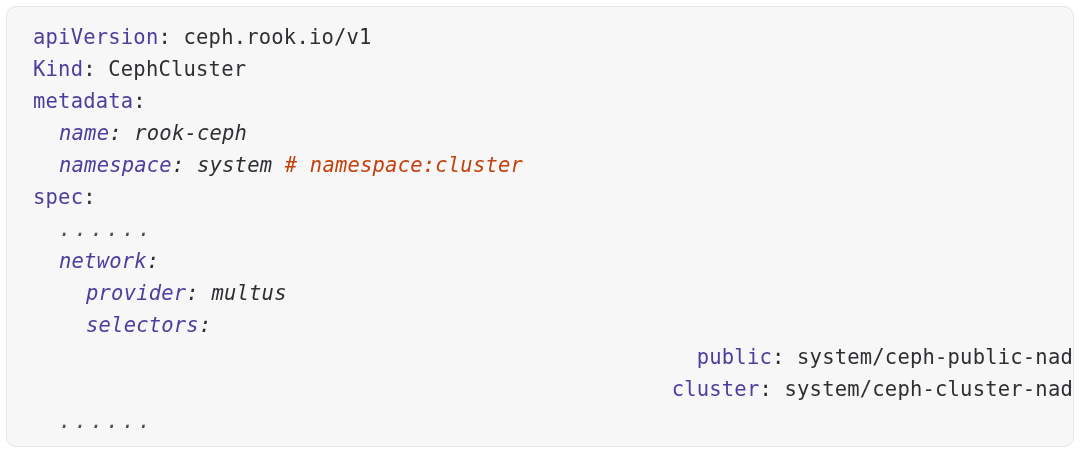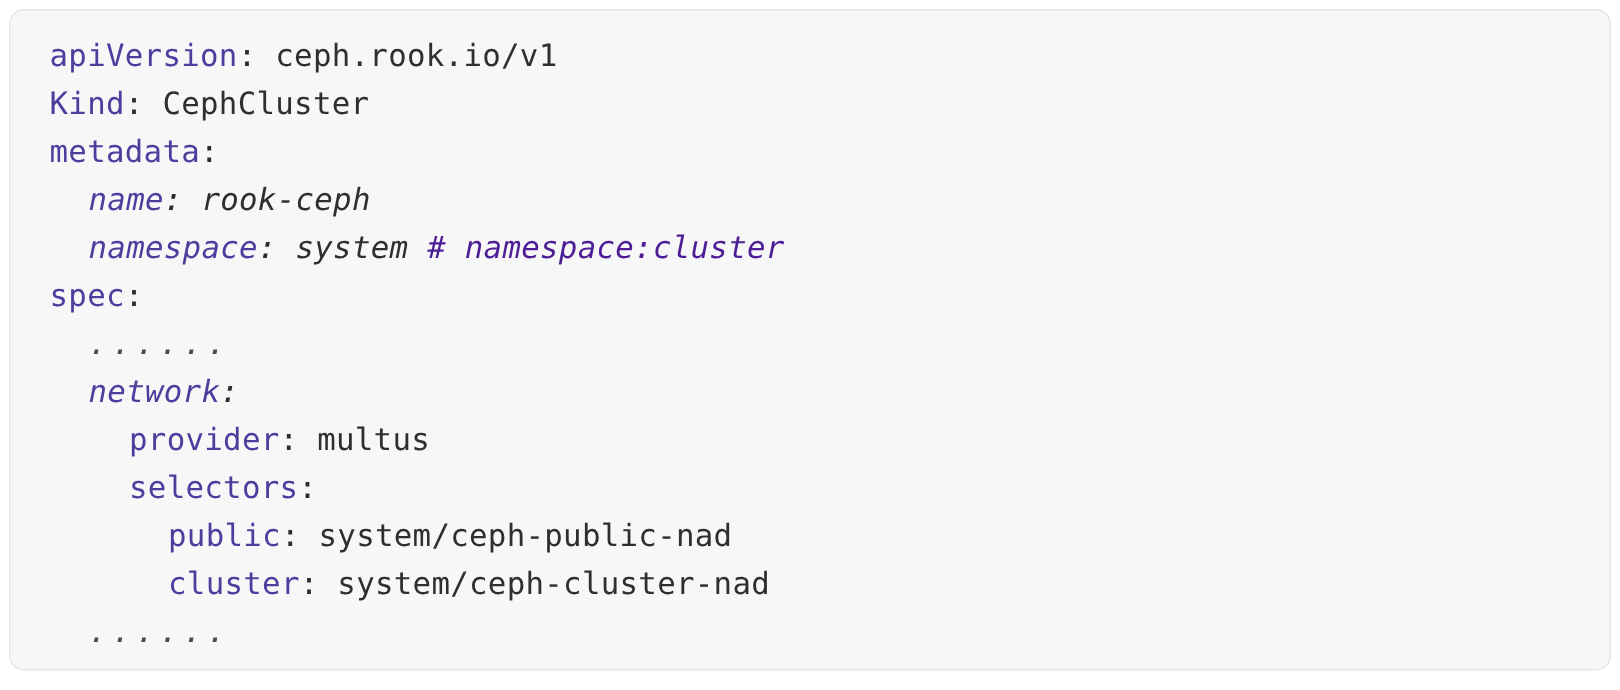--- a/index.html
+++ b/index.html
@@ -48,27 +48,27 @@
     letter-spacing: 0.2px;
     white-space: pre;
     padding-left: 26px;
     color: #2f2f33;
   }
 
   
   .k    { color: #4b3f9e; }  
   .p    { color: #2b2b30; }  
   .v    { color: #2f2f33; }  
-  .c    { color: #4c1d95; }  
+  .c    { color: #c2410c; }  
   .dots { color: #4a4a50; letter-spacing: 3.5px; }
 
   .ind0 { padding-left: 26px; }
   .ind1 { padding-left: 52px; font-style: italic; }
-  .ind2 { padding-left: 79px; }
-  .ind3 { padding-left: 105px; }
+  .ind2 { padding-left: 79px; font-style: italic; }
+  .ind3 { padding-left: 105px; text-align: right; }
 </style>
 </head>
 <body>
 
 <div id="page">
 
   <div class="code-block">
     <pre class="code-inner" id="code-inner"><span class="code-line ind0"><span class="k">apiVersion</span><span class="p">:</span><span class="v"> ceph.rook.io/v1</span></span><span class="code-line ind0"><span class="k">Kind</span><span class="p">:</span><span class="v"> CephCluster</span></span><span class="code-line ind0"><span class="k">metadata</span><span class="p">:</span></span><span class="code-line ind1"><span class="k">name</span><span class="p">:</span><span class="v"> rook-ceph</span></span><span class="code-line ind1"><span class="k">namespace</span><span class="p">:</span><span class="v"> system</span><span class="c"> # namespace:cluster</span></span><span class="code-line ind0"><span class="k">spec</span><span class="p">:</span></span><span class="code-line ind1"><span class="dots">......</span></span><span class="code-line ind1"><span class="k">network</span><span class="p">:</span></span><span class="code-line ind2"><span class="k">provider</span><span class="p">:</span><span class="v"> multus</span></span><span class="code-line ind2"><span class="k">selectors</span><span class="p">:</span></span><span class="code-line ind3"><span class="k">public</span><span class="p">:</span><span class="v"> system/ceph-public-nad</span></span><span class="code-line ind3"><span class="k">cluster</span><span class="p">:</span><span class="v"> system/ceph-cluster-nad</span></span><span class="code-line ind1"><span class="dots">......</span></span></pre>
   </div>
 

